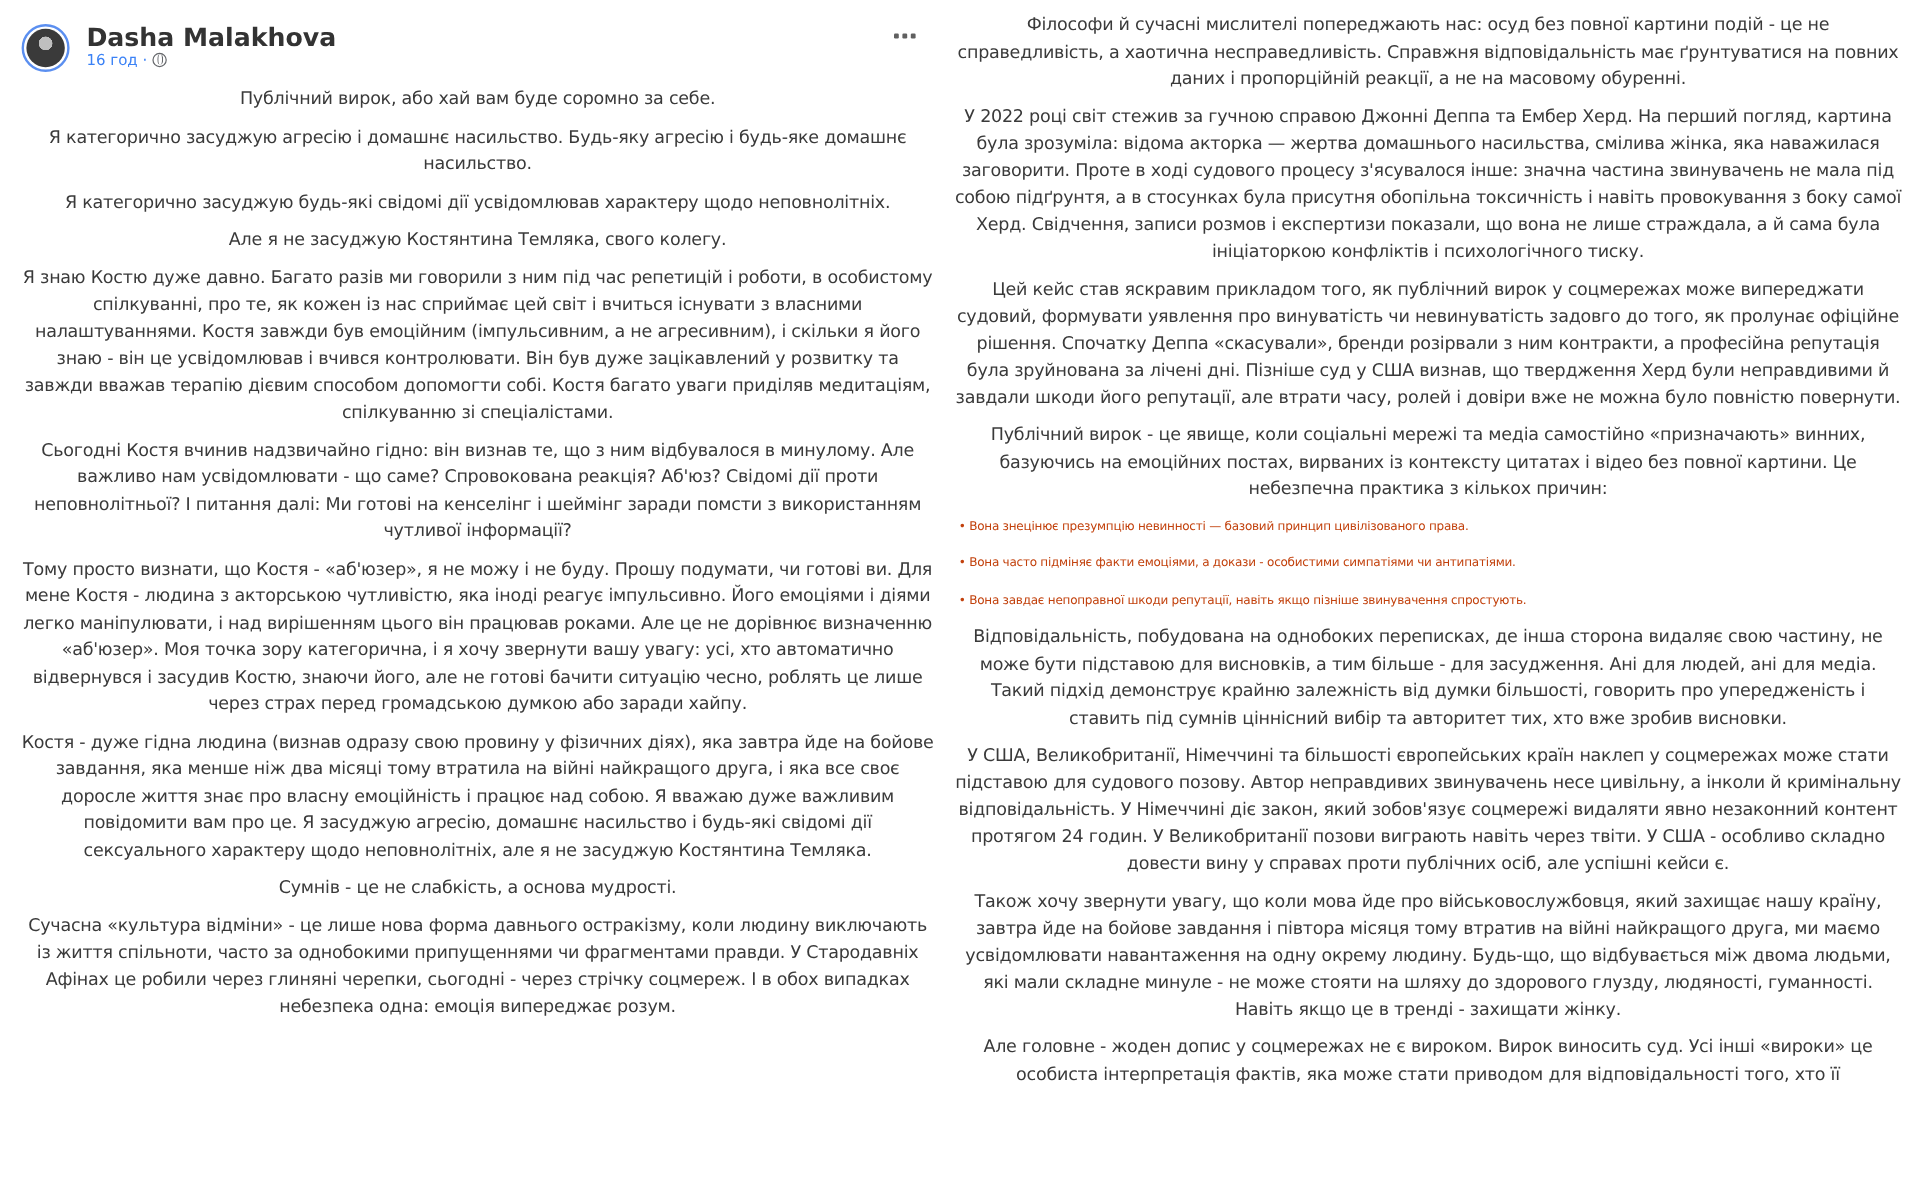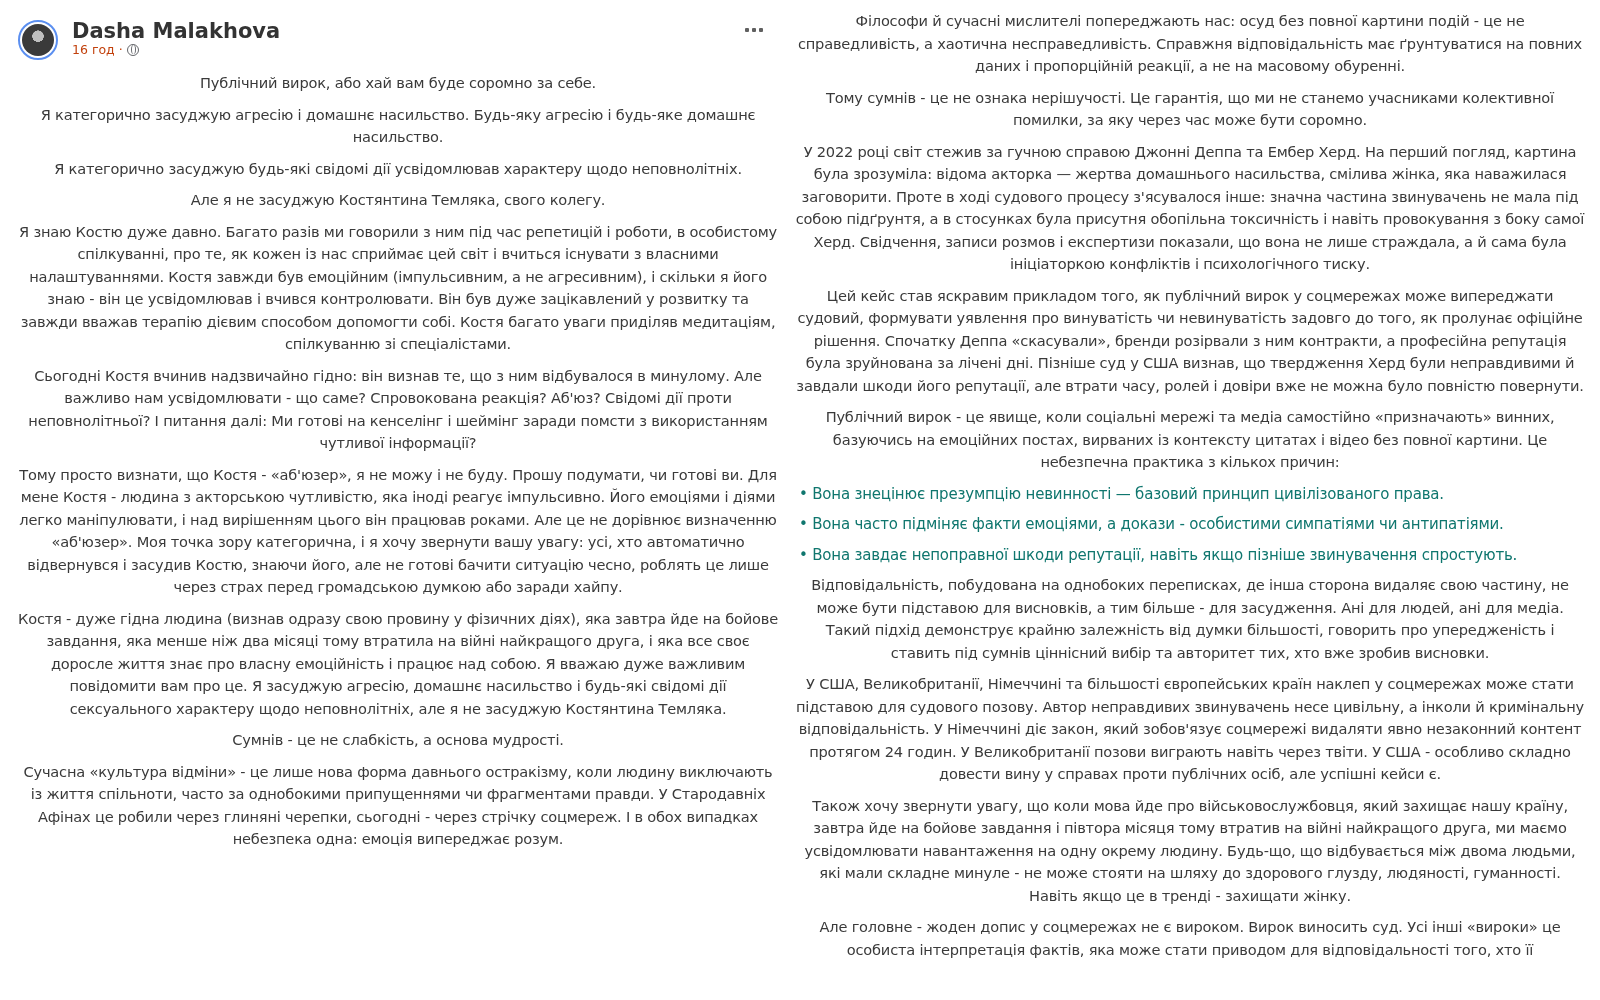--- a/index.html
+++ b/index.html
@@ -7,29 +7,29 @@
          font-family:"DejaVu Sans", sans-serif; color:#1c1e21; }
   .col { position:absolute; top:0; }
   .col-left { left:18px; width:760px; }
   .col-right { left:795px; width:790px; top:10px; }
   .header { position:relative; height:68px; }
   .avatar { position:absolute; left:0; top:20px; width:40px; height:40px; border-radius:50%;
             border:2px solid #5b8ff0; box-sizing:border-box; padding:2px; background:#fff; }
   .avatar-inner { width:100%; height:100%; border-radius:50%;
             background: radial-gradient(circle at 50% 38%, #bfbfbf 0 22%, #3a3a3a 23% 100%); }
   .author { position:absolute; left:54px; top:19px; font-size:21px; font-weight:600; color:#333; }
-  .meta { position:absolute; left:54px; top:42px; font-size:12.5px; color:#c2410c; display:flex; align-items:center; gap:4px;text-align:center; }
+  .meta { position:absolute; left:54px; top:42px; font-size:12.5px; color:#3b82f6; display:flex; align-items:center; gap:4px;text-align:center; }
   .globe { width:12px; height:12px; border-radius:50%; border:1.5px solid #65676b; box-sizing:border-box; position:relative; display:inline-block; }
   .globe:after { content:""; position:absolute; left:3px; top:0; width:3px; height:9px; border-left:1px solid #65676b; border-right:1px solid #65676b; border-radius:50%; }
   .more { position:absolute; left:727px; top:28px; display:flex; gap:3px; cursor:pointer; }
   .more span { width:4px; height:4px; background:#606060; border-radius:1px; display:block; }
   p { margin:0 0 9px 0; font-size:14.6px; line-height:22.5px; color:#3a3a3a; letter-spacing:-0.2px;text-align:center; }
   .col-right p { font-size:14.6px; }
   ul { list-style:none; margin:0 0 4px 0; padding:0 0 0 4px; }
-  ul li { font-size:15px; line-height:22.5px; color:#0f766e; margin-bottom:8px; letter-spacing:-0.2px; }
+  ul li { font-size:10px; line-height:22.5px; color:#c2410c; margin-bottom:8px; letter-spacing:-0.2px; }
   ul li:before { content:"• "; }
   .title { margin-top:4px; }
 </style>
 </head>
 <body>
 
 <div class="col col-left">
   <div class="header">
     <div class="avatar">
         <div class="avatar-inner"></div>
@@ -53,21 +53,20 @@
   <p>Я знаю Костю дуже давно. Багато разів ми говорили з ним під час репетицій і роботи, в особистому спілкуванні, про те, як кожен із нас сприймає цей світ і вчиться існувати з власними налаштуваннями. Костя завжди був емоційним (імпульсивним, а не агресивним), і скільки я його знаю - він це усвідомлював і вчився контролювати. Він був дуже зацікавлений у розвитку та завжди вважав терапію дієвим способом допомогти собі. Костя багато уваги приділяв медитаціям, спілкуванню зі спеціалістами.</p>
   <p>Сьогодні Костя вчинив надзвичайно гідно: він визнав те, що з ним відбувалося в минулому. Але важливо нам усвідомлювати - що саме? Спровокована реакція? Аб'юз? Свідомі дії проти неповнолітньої? І питання далі: Ми готові на кенселінг і шеймінг заради помсти з використанням чутливої інформації?</p>
   <p>Тому просто визнати, що Костя - «аб'юзер», я не можу і не буду. Прошу подумати, чи готові ви. Для мене Костя - людина з акторською чутливістю, яка іноді реагує імпульсивно. Його емоціями і діями легко маніпулювати, і над вирішенням цього він працював роками. Але це не дорівнює визначенню «аб'юзер». Моя точка зору категорична, і я хочу звернути вашу увагу: усі, хто автоматично відвернувся і засудив Костю, знаючи його, але не готові бачити ситуацію чесно, роблять це лише через страх перед громадською думкою або заради хайпу.</p>
   <p>Костя - дуже гідна людина (визнав одразу свою провину у фізичних діях), яка завтра йде на бойове завдання, яка менше ніж два місяці тому втратила на війні найкращого друга, і яка все своє доросле життя знає про власну емоційність і працює над собою. Я вважаю дуже важливим повідомити вам про це. Я засуджую агресію, домашнє насильство і будь-які свідомі дії сексуального характеру щодо неповнолітніх, але я не засуджую Костянтина Темляка.</p>
   <p><span>Сумнів - це не слабкість, а основа мудрості.</span><br></p>
   <p>Сучасна «культура відміни» - це лише нова форма давнього остракізму, коли людину виключають із життя спільноти, часто за однобокими припущеннями чи фрагментами правди. У Стародавніх Афінах це робили через глиняні черепки, сьогодні - через стрічку соцмереж. І в обох випадках небезпека одна: емоція випереджає розум.</p>
 </div>
 
 <div class="col col-right">
   <p>Філософи й сучасні мислителі попереджають нас: осуд без повної картини подій - це не справедливість, а хаотична несправедливість. Справжня відповідальність має ґрунтуватися на повних даних і пропорційній реакції, а не на масовому обуренні.</p>
-  <p>Тому сумнів - це не ознака нерішучості. Це гарантія, що ми не станемо учасниками колективної помилки, за яку через час може бути соромно.</p>
   <p>У 2022 році світ стежив за гучною справою Джонні Деппа та Ембер Херд. На перший погляд, картина була зрозуміла: відома акторка — жертва домашнього насильства, смілива жінка, яка наважилася заговорити. Проте в ході судового процесу з'ясувалося інше: значна частина звинувачень не мала під собою підґрунтя, а в стосунках була присутня обопільна токсичність і навіть провокування з боку самої Херд. Свідчення, записи розмов і експертизи показали, що вона не лише страждала, а й сама була ініціаторкою конфліктів і психологічного тиску.</p>
   <p>Цей кейс став яскравим прикладом того, як публічний вирок у соцмережах може випереджати судовий, формувати уявлення про винуватість чи невинуватість задовго до того, як пролунає офіційне рішення. Спочатку Деппа «скасували», бренди розірвали з ним контракти, а професійна репутація була зруйнована за лічені дні. Пізніше суд у США визнав, що твердження Херд були неправдивими й завдали шкоди його репутації, але втрати часу, ролей і довіри вже не можна було повністю повернути.</p>
   <p>Публічний вирок - це явище, коли соціальні мережі та медіа самостійно «призначають» винних, базуючись на емоційних постах, вирваних із контексту цитатах і відео без повної картини. Це небезпечна практика з кількох причин:</p>
   <ul>
     <li>Вона знецінює презумпцію невинності — базовий принцип цивілізованого права.</li>
     <li>Вона часто підміняє факти емоціями, а докази - особистими симпатіями чи антипатіями.</li>
     <li>Вона завдає непоправної шкоди репутації, навіть якщо пізніше звинувачення спростують.</li>
   </ul>
   <p>Відповідальність, побудована на однобоких переписках, де інша сторона видаляє свою частину, не може бути підставою для висновків, а тим більше - для засудження. Ані для людей, ані для медіа. Такий підхід демонструє крайню залежність від думки більшості, говорить про упередженість і ставить під сумнів ціннісний вибір та авторитет тих, хто вже зробив висновки.</p>
   <p>У США, Великобританії, Німеччині та більшості європейських країн наклеп у соцмережах може стати підставою для судового позову. Автор неправдивих звинувачень несе цивільну, а інколи й кримінальну відповідальність. У Німеччині діє закон, який зобов'язує соцмережі видаляти явно незаконний контент протягом 24 годин. У Великобританії позови виграють навіть через твіти. У США - особливо складно довести вину у справах проти публічних осіб, але успішні кейси є.</p>

